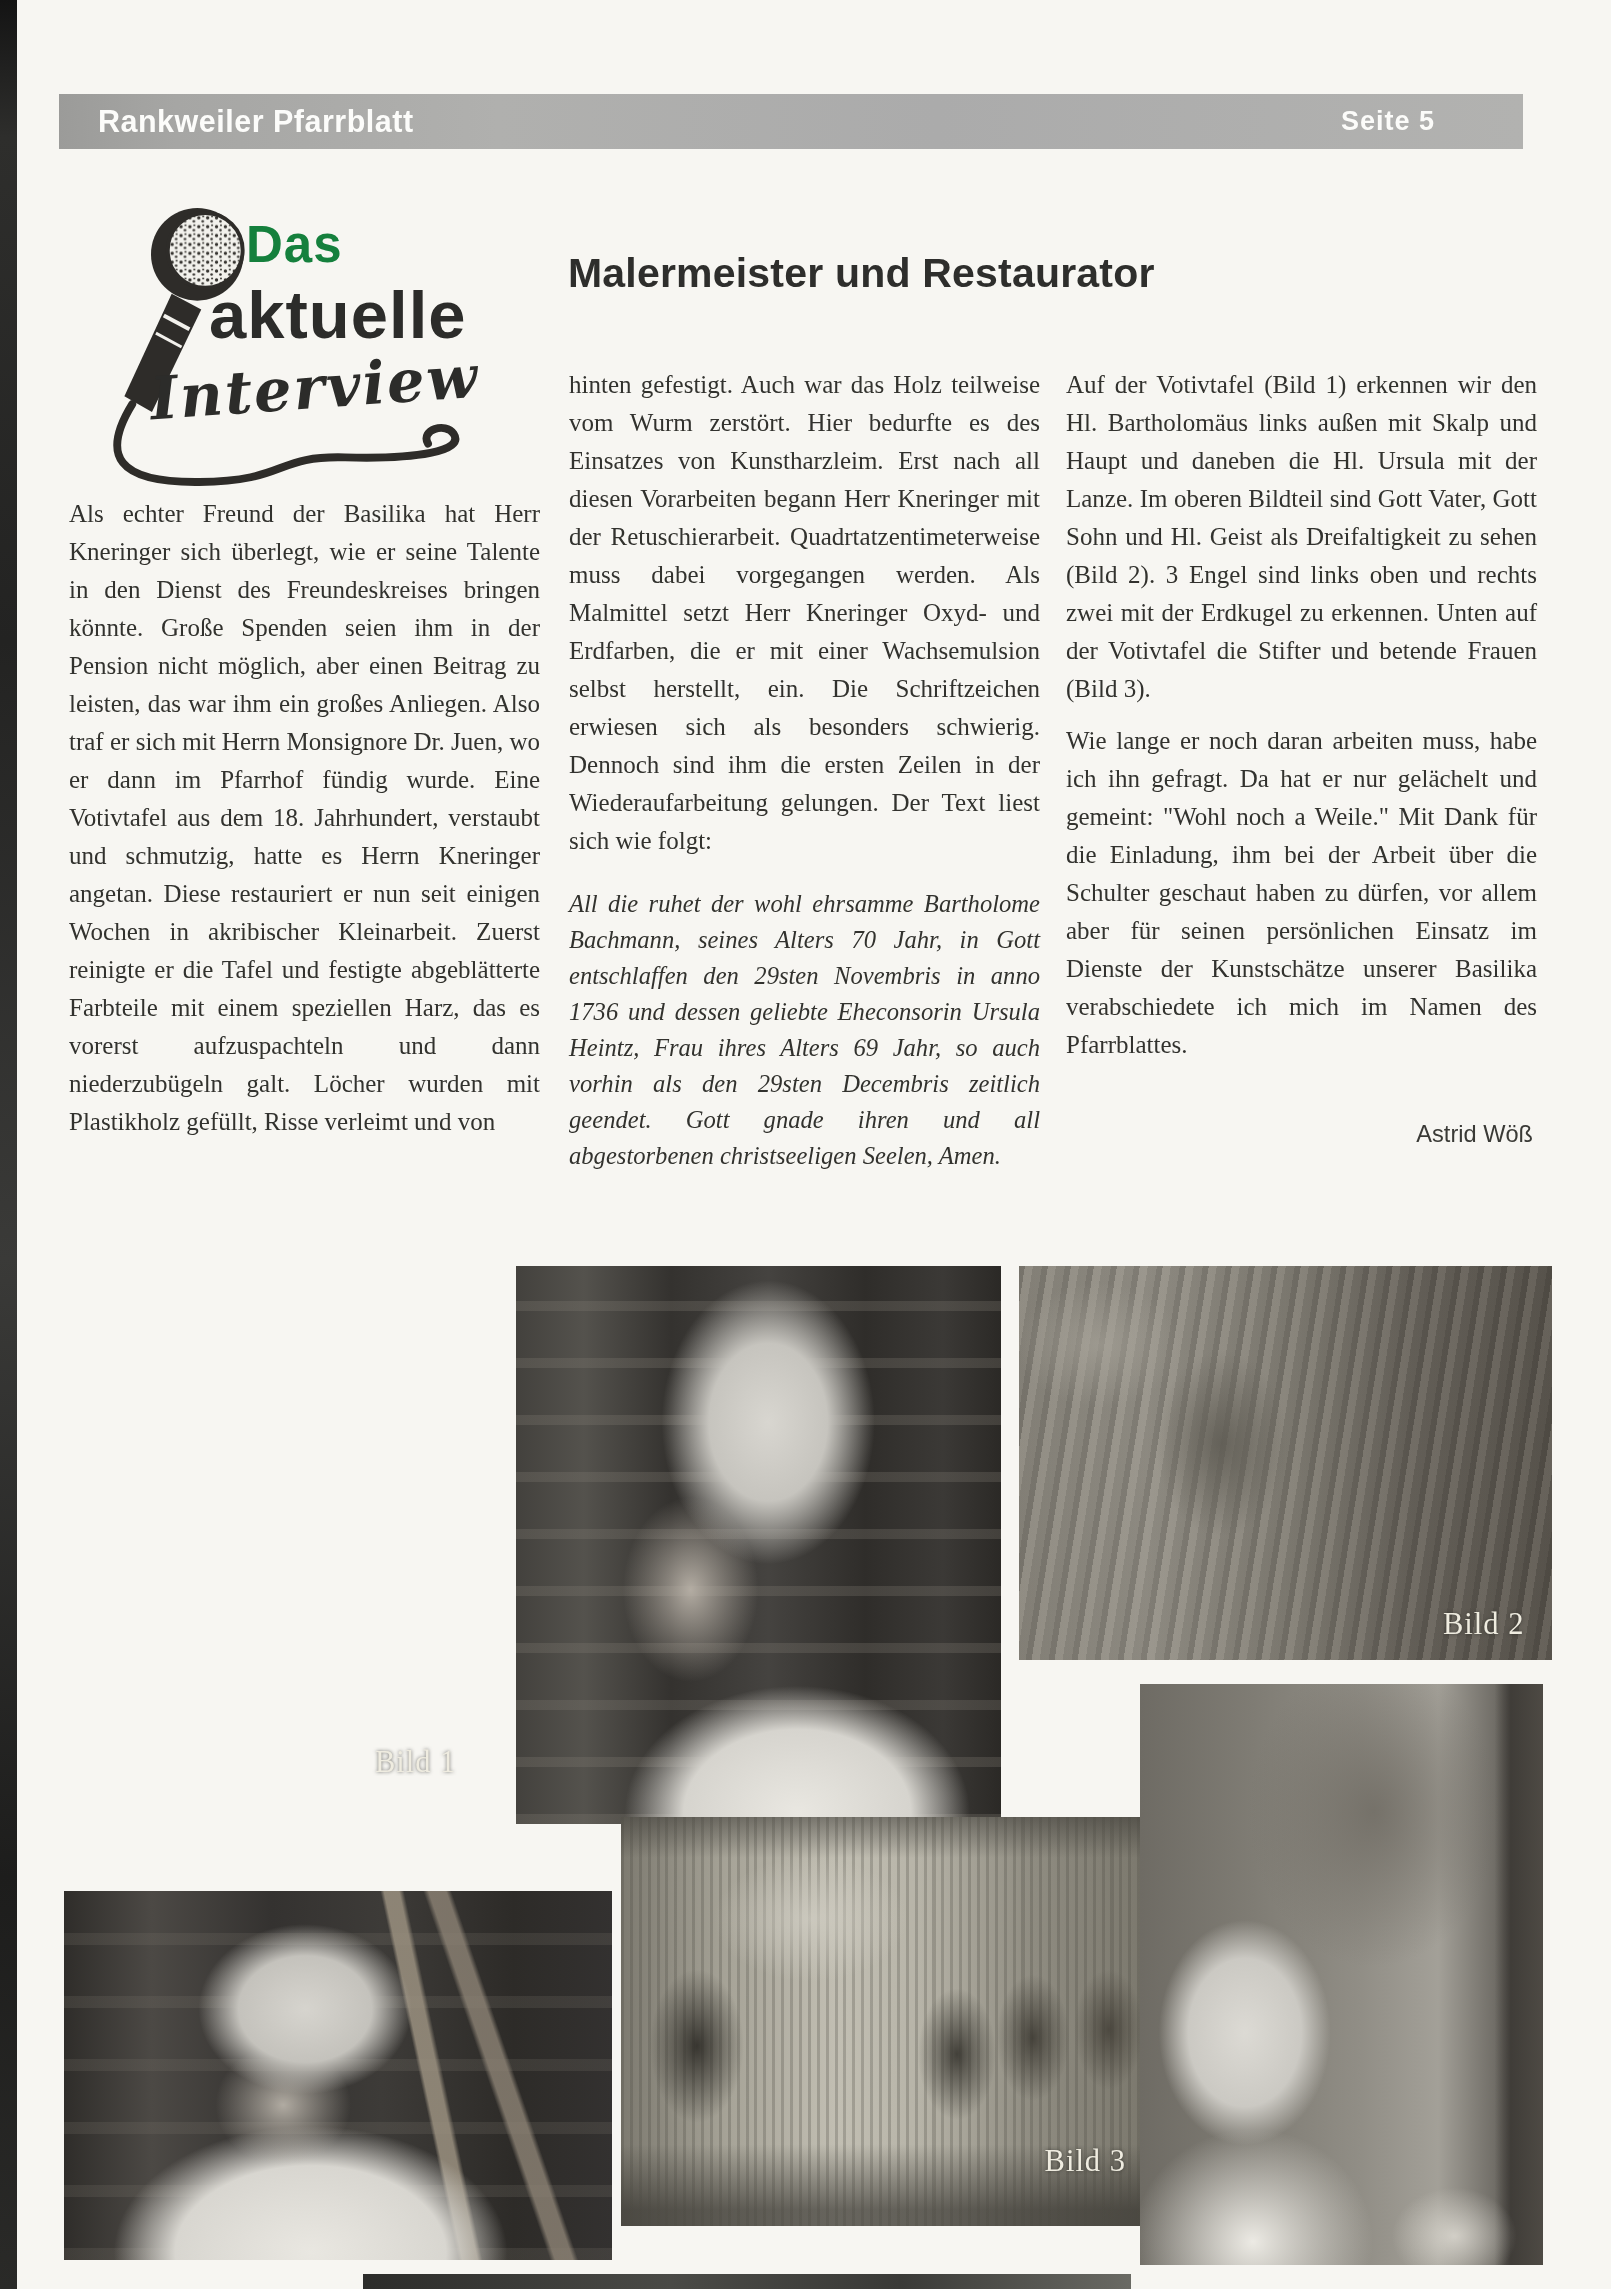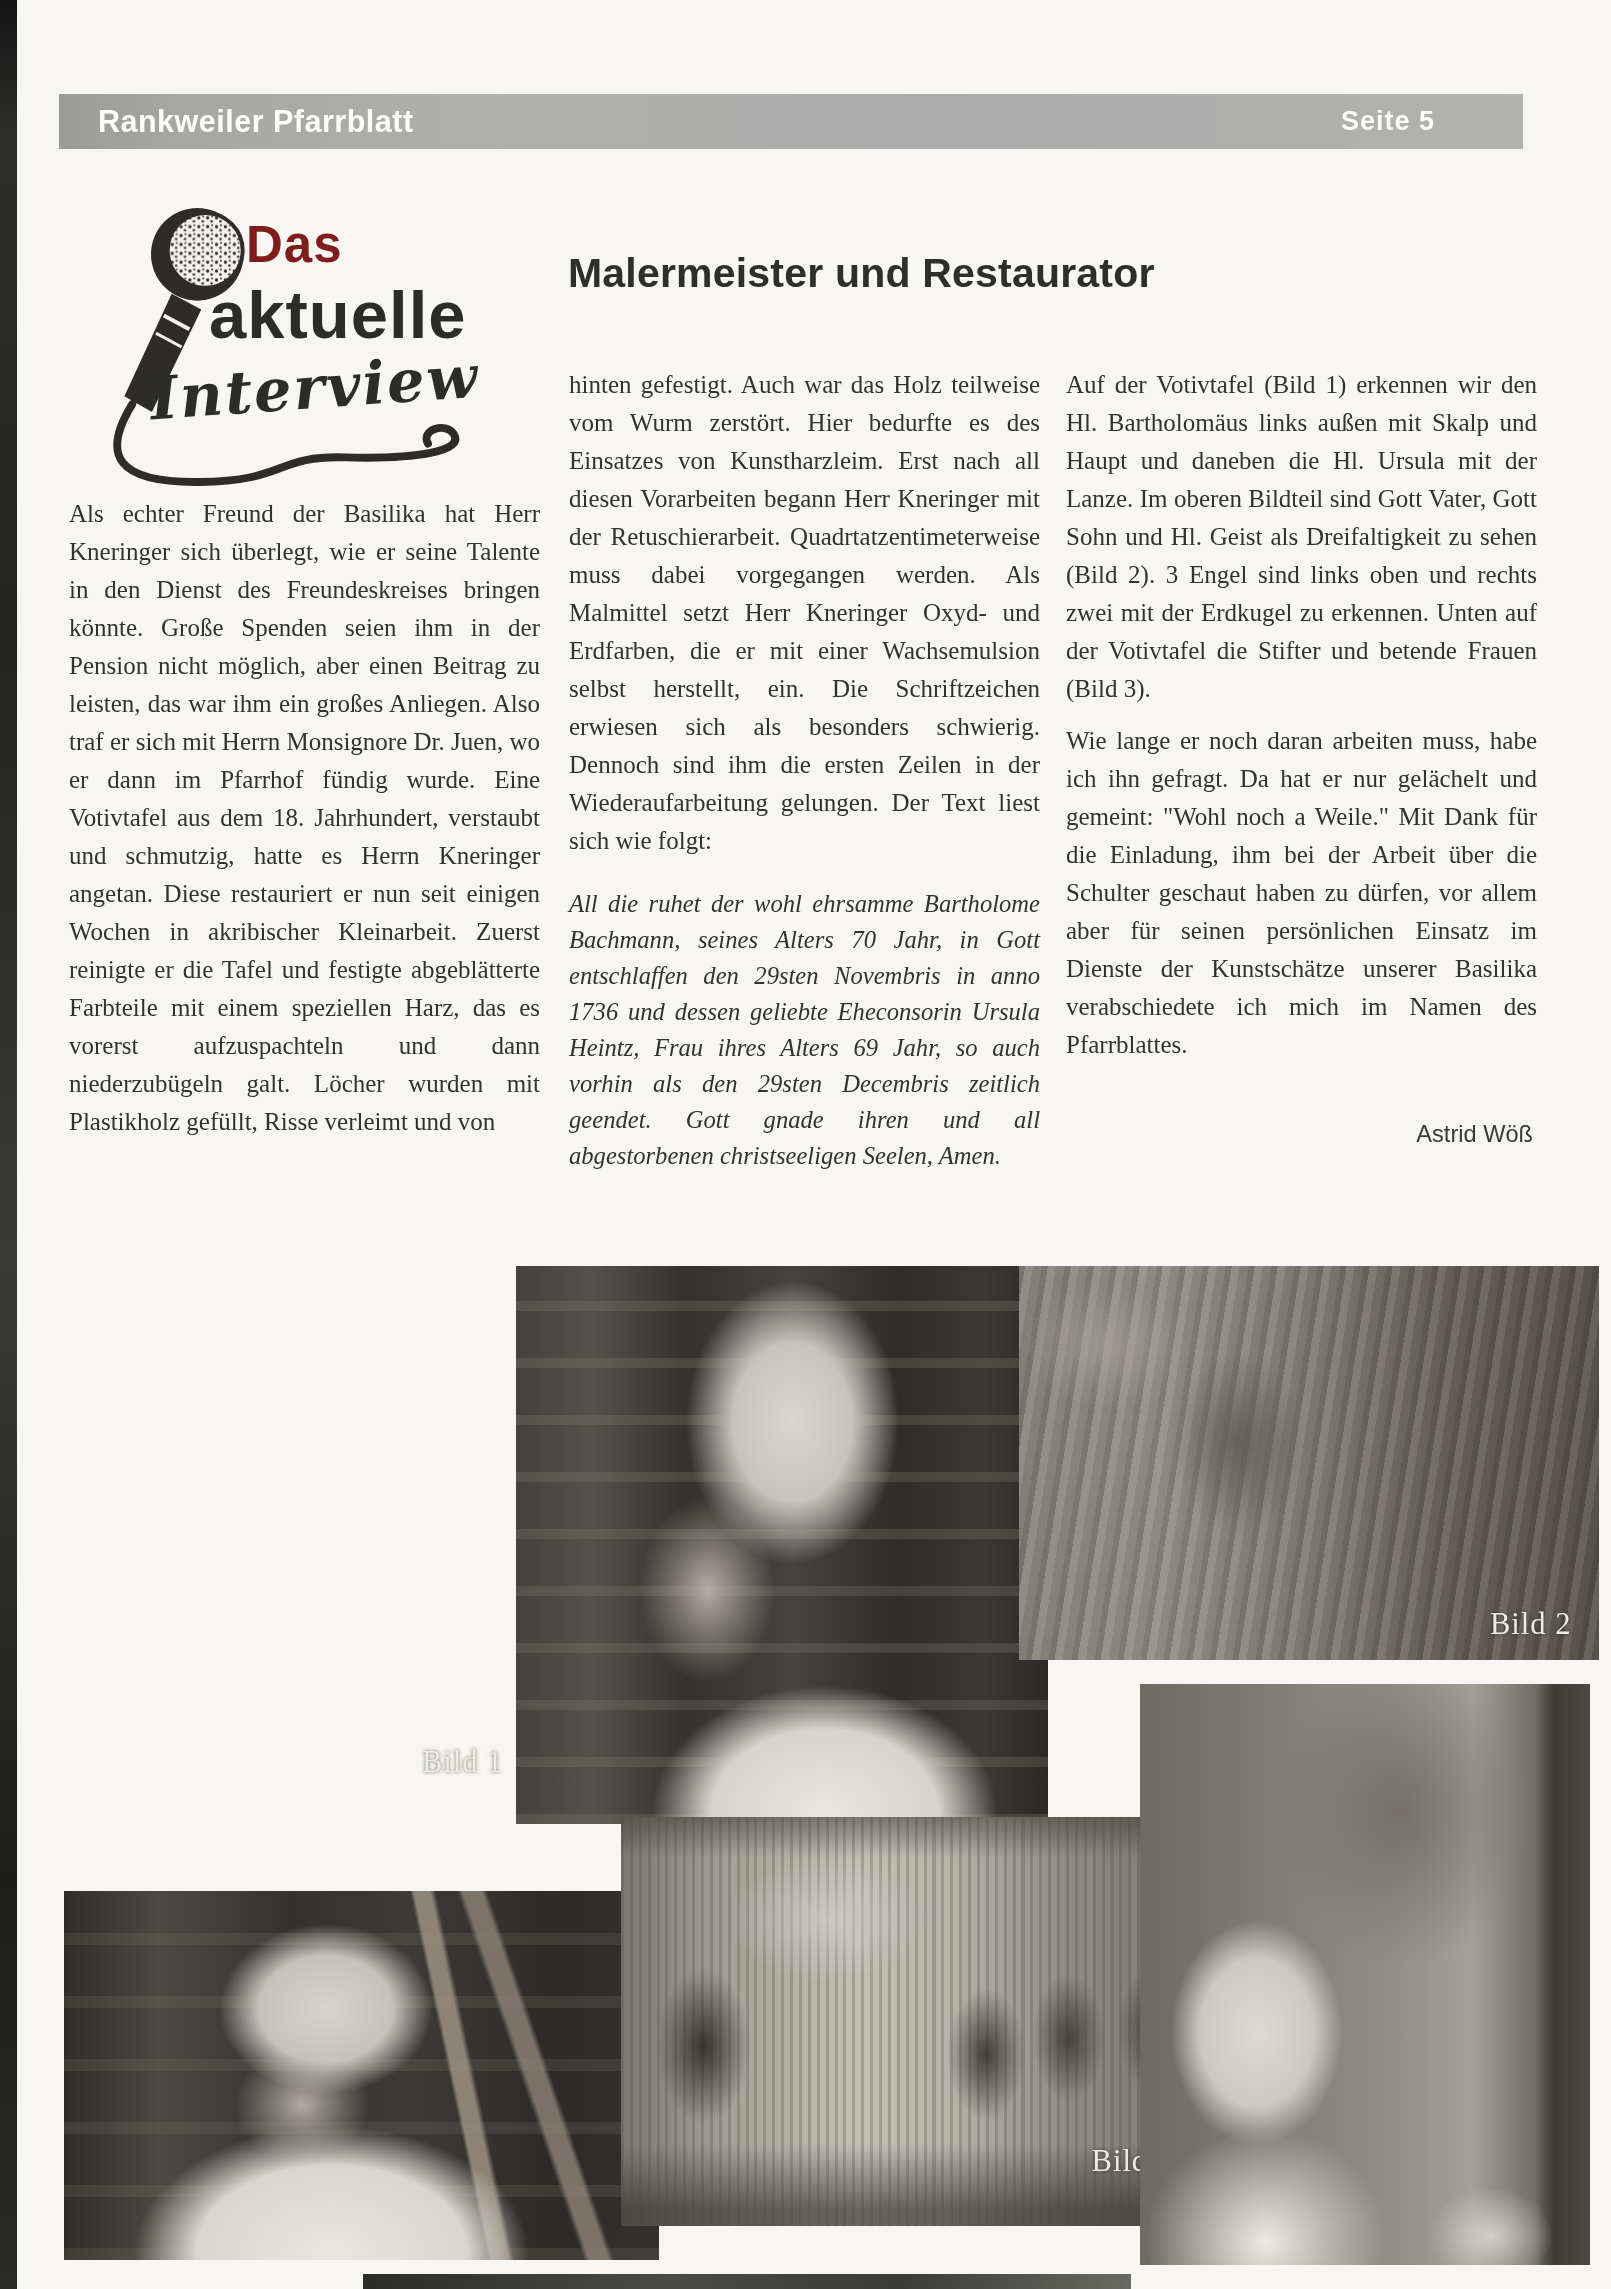--- a/index.html
+++ b/index.html
@@ -17,40 +17,40 @@
   .header-bar{position:absolute;left:59px;top:94px;width:1464px;height:55px;
     background:linear-gradient(90deg,#9b9b99 0%,#a6a6a4 8%,#b0b0ae 30%,#ababab 60%,#b2b2b0 100%);
     display:flex;align-items:center;justify-content:space-between;
     font-family:"Liberation Sans","DejaVu Sans",sans-serif;font-weight:bold;color:#fcfcfa;}
   .header-bar .hleft{font-size:30.5px;padding-left:39px;letter-spacing:0.5px;}
   .header-bar .hright{font-size:27px;padding-right:88px;letter-spacing:1px;}
   
   .logo{position:absolute;left:81px;top:197px;width:414px;height:296px;}
   .logo svg{position:absolute;left:0;top:0;}
   .logo .w1{position:absolute;left:165px;top:17.7px;font-family:"Liberation Sans","DejaVu Sans",sans-serif;
-    font-weight:bold;font-size:51px;color:#7f1d1d;letter-spacing:1px;}
+    font-weight:bold;font-size:51px;color:#15803d;letter-spacing:1px;}
   .logo .w2{position:absolute;left:128px;top:79px;font-family:"Liberation Sans","DejaVu Sans",sans-serif;
     font-weight:bold;font-size:67px;color:#2c2c2a;letter-spacing:1px;}
   .logo .w3{position:absolute;left:69px;top:156px;font-family:"DejaVu Serif","Liberation Serif",serif;
     font-style:italic;font-weight:bold;font-size:59px;color:#2c2c2a;transform:rotate(-4deg);letter-spacing:2px;}
   
   .title{position:absolute;left:568px;top:248px;width:749px;
     font-family:"Liberation Sans","DejaVu Sans",sans-serif;font-weight:bold;
     font-size:41px;line-height:50px;color:#2e2e2c;letter-spacing:0.2px;}
   
   .col{position:absolute;width:471px;font-size:25px;line-height:38px;text-align:justify;color:#32322e;}
   .col1{left:69px;top:495px;}
   .col2{left:569px;top:366px;}
   .col3{left:1066px;top:366px;}
   .quote{margin-top:25.6px;font-style:italic;font-size:24.6px;line-height:36px;}
   .p2{margin-top:13.8px;}
   .byline{position:absolute;left:1066px;top:1121px;width:467px;text-align:right;
     font-family:"Liberation Sans","DejaVu Sans",sans-serif;font-size:23.6px;color:#3a3a36;}
   
-  .photo{position:absolute;overflow:hidden;padding-left:47px;}
+  .photo{position:absolute;overflow:hidden;}
   .caption{position:absolute;color:#efece0;font-family:"Liberation Serif","DejaVu Serif",serif;
     font-size:30.5px;letter-spacing:1px;text-shadow:0 0 3.9px rgba(40,40,35,.7);}
   .photo-bild1{left:64px;top:1266px;width:412px;height:522px;
     background:
       radial-gradient(ellipse 118px 54px at 36% 89%, rgba(40,38,34,.92) 0%, rgba(40,38,34,.85) 45%, rgba(40,38,34,0) 72%),
       radial-gradient(ellipse 59px 39px at 62% 87%, rgba(48,46,40,.85) 0%, rgba(48,46,40,0) 70%),
       radial-gradient(ellipse 89px 138px at 60% 40%, rgba(120,118,108,.55) 0%, rgba(120,118,108,0) 70%),
       radial-gradient(ellipse 69px 108px at 70% 55%, rgba(105,102,92,.5) 0%, rgba(105,102,92,0) 70%),
       linear-gradient(90deg, rgba(216,214,204,0) 48.5%, rgba(230,228,220,.9) 49.2%, rgba(216,214,204,0) 50%),
       linear-gradient(90deg,#55534e 0%,#7a786f 2.5%,#b3b1a7 12%,#c4c2b8 30%,#aeac a1 45%,#b5b3a8 58%,#94927f 68%,#514f4a 76%,#3f3e3a 82%,#706e66 86%,#f1efe9 88.5%,#8a8880 92%,#55534e 100%),

